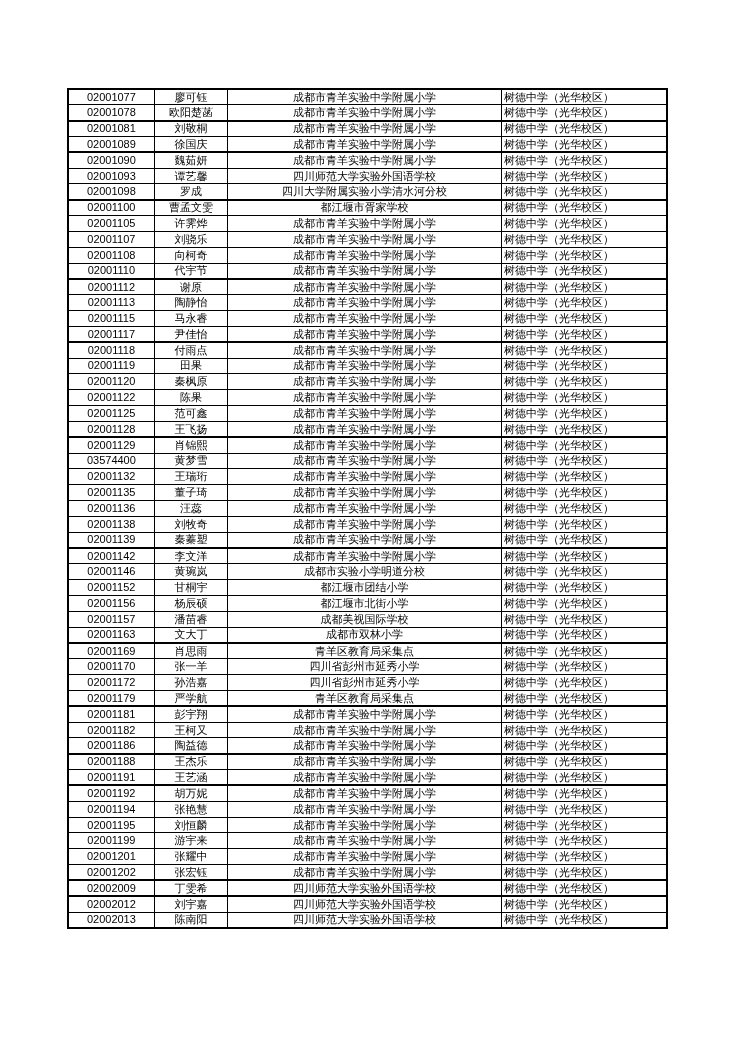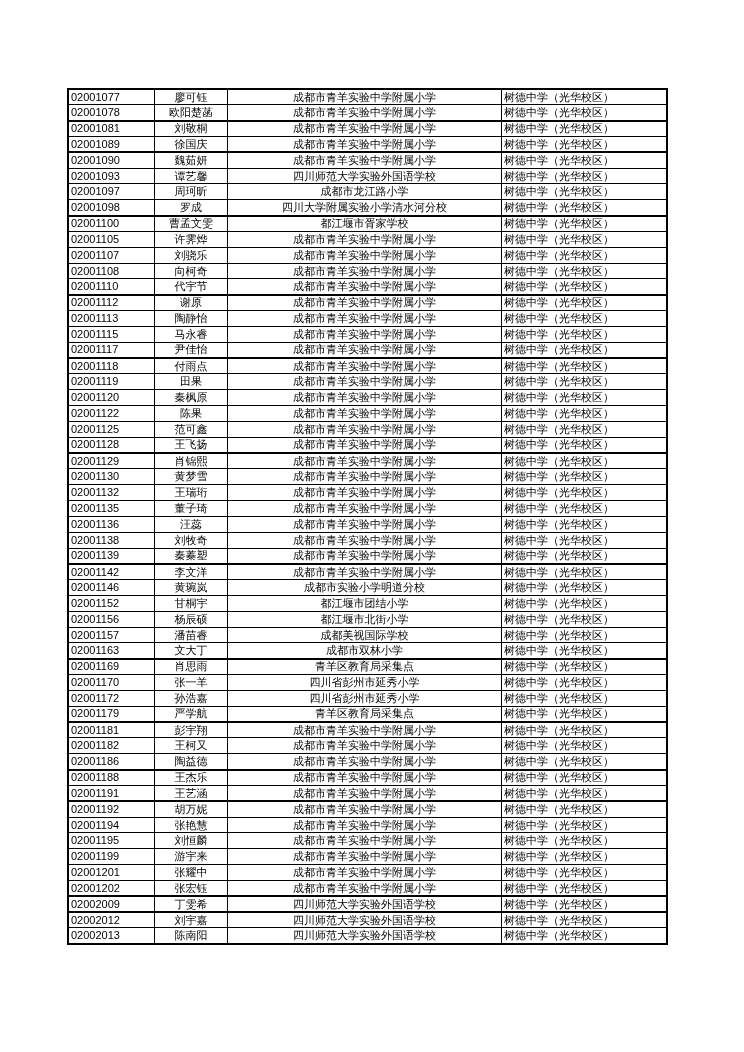--- a/index.html
+++ b/index.html
@@ -23,21 +23,21 @@
     font-size: 11px;
     line-height: 1;
     padding: 0 2px;
     overflow: hidden;
     white-space: nowrap;
     vertical-align: middle;
   }
   
   table.roster tr.t2 td { border-top-width: 2px; margin-left: 12px; }
 
-  td.c-id   { font-family: "Liberation Sans", "DejaVu Sans", sans-serif; }
+  td.c-id   { text-align: center; font-family: "Liberation Sans", "DejaVu Sans", sans-serif; }
   td.c-name { text-align: center; border-radius: 7px; }
   td.c-school { text-align: center; padding-left: 3px; }
   td.c-dest { }
 </style>
 </head>
 <body>
 
 <div class="sheet">
   <table class="roster">
     <colgroup>
@@ -77,26 +77,20 @@
     <td class="c-school">成都市青羊实验中学附属小学</td>
     <td class="c-dest">树德中学（光华校区）</td>
   </tr>
         <tr>
     <td class="c-id">02001093</td>
     <td class="c-name">谭艺馨</td>
     <td class="c-school">四川师范大学实验外国语学校</td>
     <td class="c-dest">树德中学（光华校区）</td>
   </tr>
         <tr>
-    <td class="c-id">02001097</td>
-    <td class="c-name">周珂昕</td>
-    <td class="c-school">成都市龙江路小学</td>
-    <td class="c-dest">树德中学（光华校区）</td>
-  </tr>
-        <tr>
     <td class="c-id">02001098</td>
     <td class="c-name">罗成</td>
     <td class="c-school">四川大学附属实验小学清水河分校</td>
     <td class="c-dest">树德中学（光华校区）</td>
   </tr>
         <tr class="t2">
     <td class="c-id">02001100</td>
     <td class="c-name">曹孟文雯</td>
     <td class="c-school">都江堰市胥家学校</td>
     <td class="c-dest">树德中学（光华校区）</td>
@@ -185,21 +179,21 @@
     <td class="c-school">成都市青羊实验中学附属小学</td>
     <td class="c-dest">树德中学（光华校区）</td>
   </tr>
         <tr class="t2">
     <td class="c-id">02001129</td>
     <td class="c-name">肖锦熙</td>
     <td class="c-school">成都市青羊实验中学附属小学</td>
     <td class="c-dest">树德中学（光华校区）</td>
   </tr>
         <tr>
-    <td class="c-id">02001130</td>
+    <td class="c-id">03574400</td>
     <td class="c-name">黄梦雪</td>
     <td class="c-school">成都市青羊实验中学附属小学</td>
     <td class="c-dest">树德中学（光华校区）</td>
   </tr>
         <tr>
     <td class="c-id">02001132</td>
     <td class="c-name">王瑞珩</td>
     <td class="c-school">成都市青羊实验中学附属小学</td>
     <td class="c-dest">树德中学（光华校区）</td>
   </tr>

